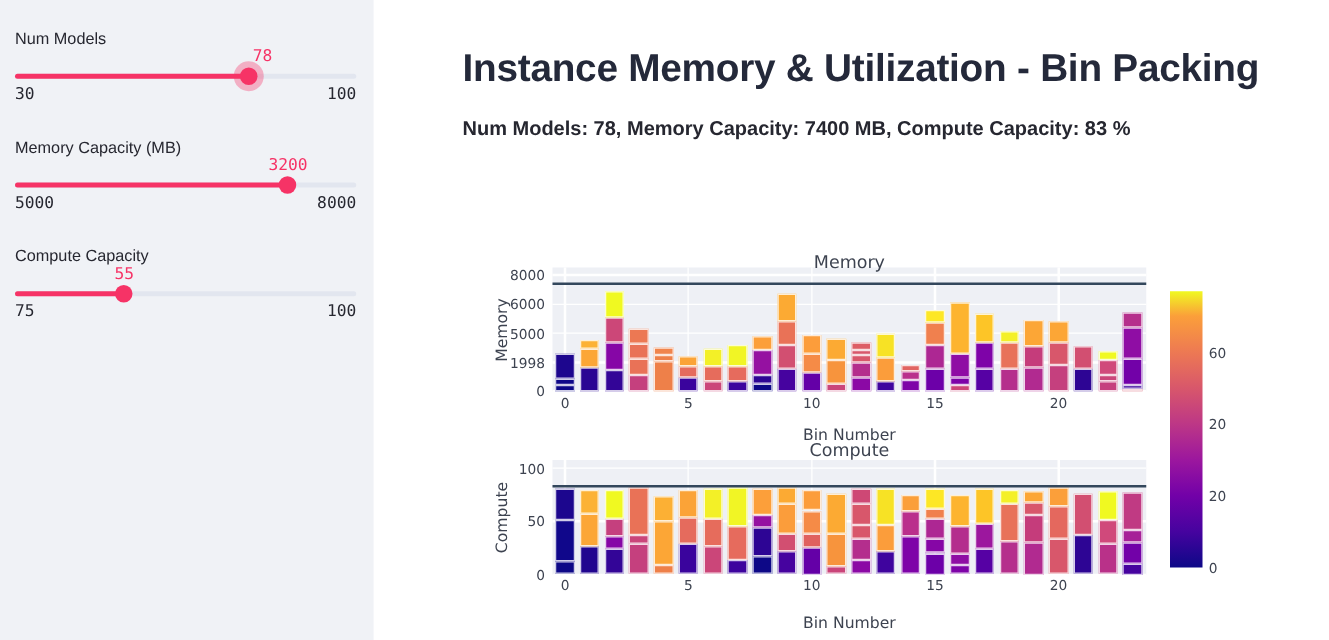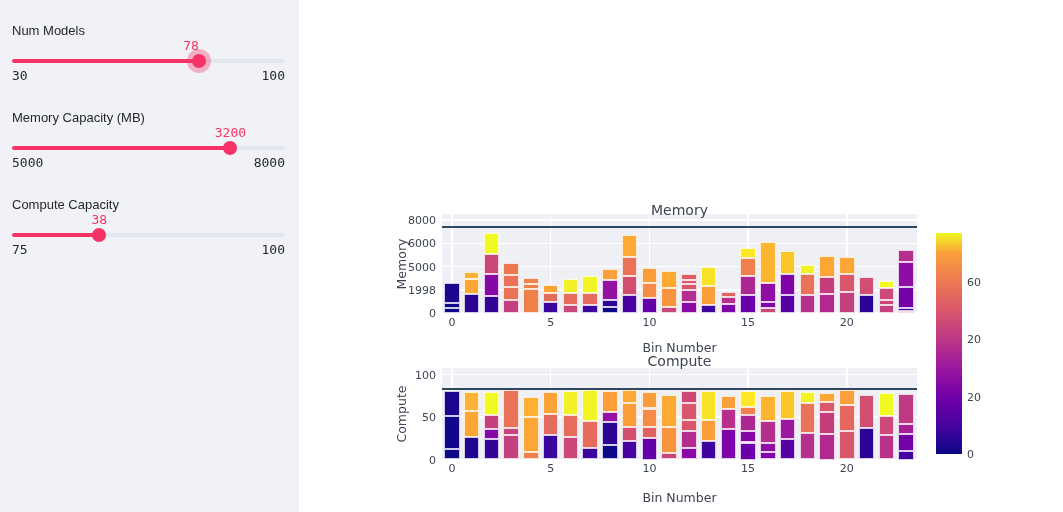--- a/index.html
+++ b/index.html
@@ -45,21 +45,21 @@
   .cbar{background:linear-gradient(to top,#0d0887 0%,#46039f 13%,#7201a8 26%,
         #9c179e 39%,#bd3786 52%,#d8576b 65%,#ed7953 78%,#fb9f3a 91%,#f0f921 100%);}
 </style>
 </head>
 <body>
 
 <div class="app">
   <aside class="sidebar" id="sidebar">
       <div class="slider-group">
         <div class="slider-label">Num Models</div>
-        <div class="slider-value" style="left: 179px; text-align: center;">78</div>
+        <div class="slider-value" style="left: 198px; text-align: center;">78</div>
         <div class="slider-track">
           <div class="slider-fill" style="width: 187.2px;"></div>
           <div class="slider-thumb halo" style="left: 187.2px;"></div>
         </div>
         <div class="slider-minmax">
           <div>30</div>
           <div>100</div>
         </div>
       </div>
       <div class="slider-group">
@@ -69,32 +69,34 @@
           <div class="slider-fill" style="width: 218.4px;"></div>
           <div class="slider-thumb" style="left: 218.4px;"></div>
         </div>
         <div class="slider-minmax">
           <div>5000</div>
           <div>8000</div>
         </div>
       </div>
       <div class="slider-group">
         <div class="slider-label">Compute Capacity</div>
-        <div class="slider-value" style="left: 87.36px;">38</div>
+        <div class="slider-value" style="left: 87.36px;">55</div>
         <div class="slider-track">
           <div class="slider-fill" style="width: 87.36px;"></div>
           <div class="slider-thumb" style="left: 87.36px;"></div>
         </div>
         <div class="slider-minmax">
           <div>75</div>
           <div>100</div>
         </div>
       </div>
     </aside>
   <div class="main">
+    <h1 class="page-title">Instance Memory &amp; Utilization - Bin Packing</h1>
+    <p class="subtitle">Num Models: 78, Memory Capacity: 7400 MB, Compute Capacity: 83 %</p>
   </div>
   <div id="chart-layer">
       <div class="abs plot-bg" style="left: 442px; top: 214px; width: 475px; height: 99px;"></div>
       <div class="abs gridline" style="left: 442px; top: 312.25px; width: 475px; height: 1.5px;"></div>
       <div class="abs tick right" style="left: 391px; top: 307px; width: 45px;">0</div>
       <div class="abs gridline" style="left: 442px; top: 289px; width: 475px; height: 1.5px;"></div>
       <div class="abs tick right" style="left: 391px; top: 283.75px; width: 45px;">1998</div>
       <div class="abs gridline" style="left: 442px; top: 265.75px; width: 475px; height: 1.5px;"></div>
       <div class="abs tick right" style="left: 391px; top: 260.5px; width: 45px;">5000</div>
       <div class="abs gridline" style="left: 442px; top: 242.5px; width: 475px; height: 1.5px;"></div>

